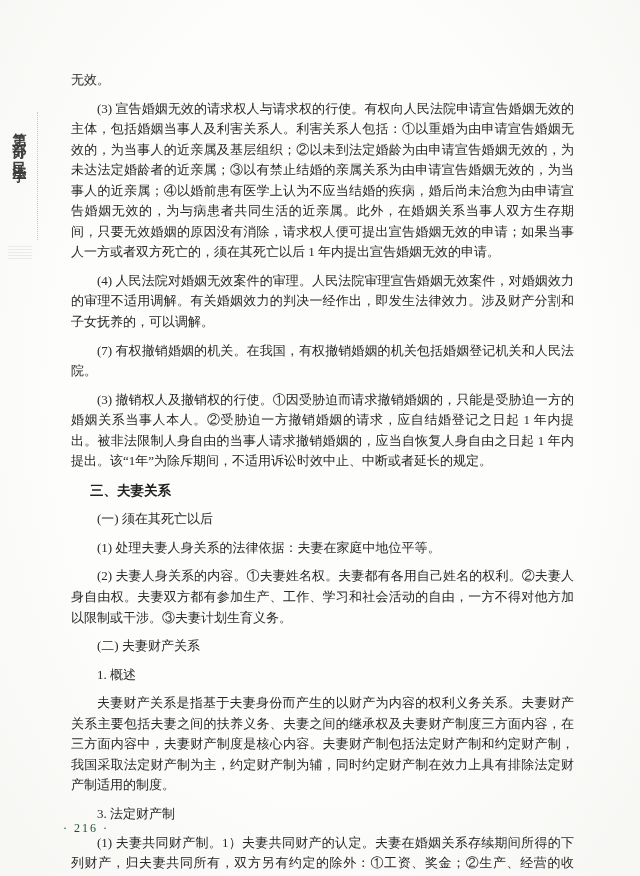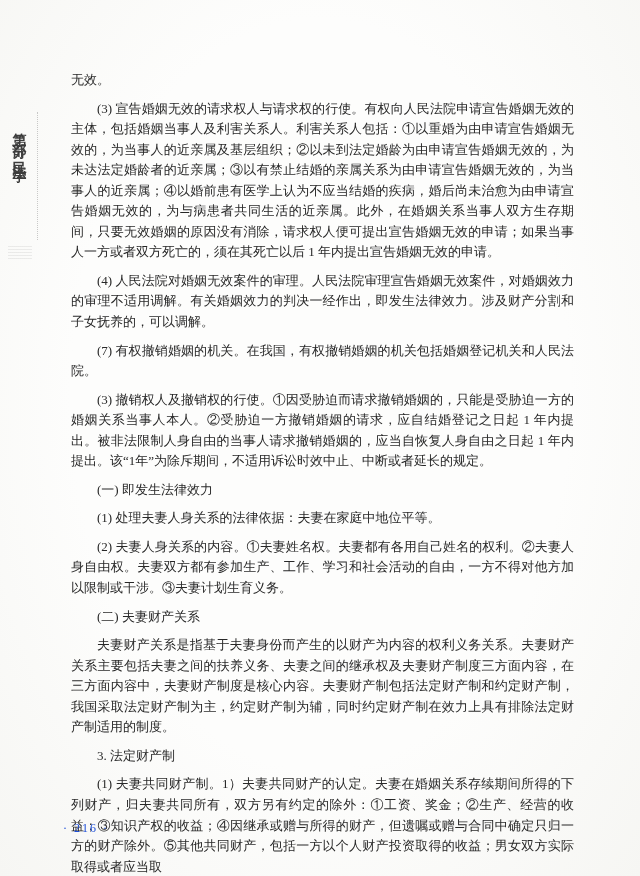--- a/index.html
+++ b/index.html
@@ -79,42 +79,44 @@
     color: #1f1f1f;
     font-family: "Liberation Sans", "DejaVu Sans", sans-serif;
   }
 
   .footer-pageno {
     position: absolute;
     left: 63px;
     top: 821px;
     font-size: 12px;
     letter-spacing: 2px;
-    color: #1d4ed8;
+    color: #14532d;
   }
 </style>
 </head>
 <body>
 
 <div class="sidebar">
   <div class="sidebar-text">
     <span class="part">第二部分</span><span class="subject">民法学</span>
   </div>
   <div class="sidebar-rule"></div>
   <div class="sidebar-smudge"></div>
 </div>
 
 <div class="content">
   <p class="cont">无效。</p>
   <p>(3) 宣告婚姻无效的请求权人与请求权的行使。有权向人民法院申请宣告婚姻无效的主体，包括婚姻当事人及利害关系人。利害关系人包括：①以重婚为由申请宣告婚姻无效的，为当事人的近亲属及基层组织；②以未到法定婚龄为由申请宣告婚姻无效的，为未达法定婚龄者的近亲属；③以有禁止结婚的亲属关系为由申请宣告婚姻无效的，为当事人的近亲属；④以婚前患有医学上认为不应当结婚的疾病，婚后尚未治愈为由申请宣告婚姻无效的，为与病患者共同生活的近亲属。此外，在婚姻关系当事人双方生存期间，只要无效婚姻的原因没有消除，请求权人便可提出宣告婚姻无效的申请；如果当事人一方或者双方死亡的，须在其死亡以后 1 年内提出宣告婚姻无效的申请。</p>
   <p>(4) 人民法院对婚姻无效案件的审理。人民法院审理宣告婚姻无效案件，对婚姻效力的审理不适用调解。有关婚姻效力的判决一经作出，即发生法律效力。涉及财产分割和子女抚养的，可以调解。</p>
   <p>(7) 有权撤销婚姻的机关。在我国，有权撤销婚姻的机关包括婚姻登记机关和人民法院。</p>
   <p>(3) 撤销权人及撤销权的行使。①因受胁迫而请求撤销婚姻的，只能是受胁迫一方的婚姻关系当事人本人。②受胁迫一方撤销婚姻的请求，应自结婚登记之日起 1 年内提出。被非法限制人身自由的当事人请求撤销婚姻的，应当自恢复人身自由之日起 1 年内提出。该“1年”为除斥期间，不适用诉讼时效中止、中断或者延长的规定。</p>
-  <p>(一) 即发生法律效力</p>
+  <h3 class="heading">三、夫妻关系</h3>
+  <p>(一) 须在其死亡以后</p>
   <p>(1) 处理夫妻人身关系的法律依据：夫妻在家庭中地位平等。</p>
   <p>(2) 夫妻人身关系的内容。①夫妻姓名权。夫妻都有各用自己姓名的权利。②夫妻人身自由权。夫妻双方都有参加生产、工作、学习和社会活动的自由，一方不得对他方加以限制或干涉。③夫妻计划生育义务。</p>
   <p>(二) 夫妻财产关系</p>
+  <p>1. 概述</p>
   <p>夫妻财产关系是指基于夫妻身份而产生的以财产为内容的权利义务关系。夫妻财产关系主要包括夫妻之间的扶养义务、夫妻之间的继承权及夫妻财产制度三方面内容，在三方面内容中，夫妻财产制度是核心内容。夫妻财产制包括法定财产制和约定财产制，我国采取法定财产制为主，约定财产制为辅，同时约定财产制在效力上具有排除法定财产制适用的制度。</p>
   <p>3. 法定财产制</p>
   <p>(1) 夫妻共同财产制。1）夫妻共同财产的认定。夫妻在婚姻关系存续期间所得的下列财产，归夫妻共同所有，双方另有约定的除外：①工资、奖金；②生产、经营的收益；③知识产权的收益；④因继承或赠与所得的财产，但遗嘱或赠与合同中确定只归一方的财产除外。⑤其他共同财产，包括一方以个人财产投资取得的收益；男女双方实际取得或者应当取</p>
 </div>
 
 <div class="footer-pageno">· 216 ·</div>
 
 </body></html>

